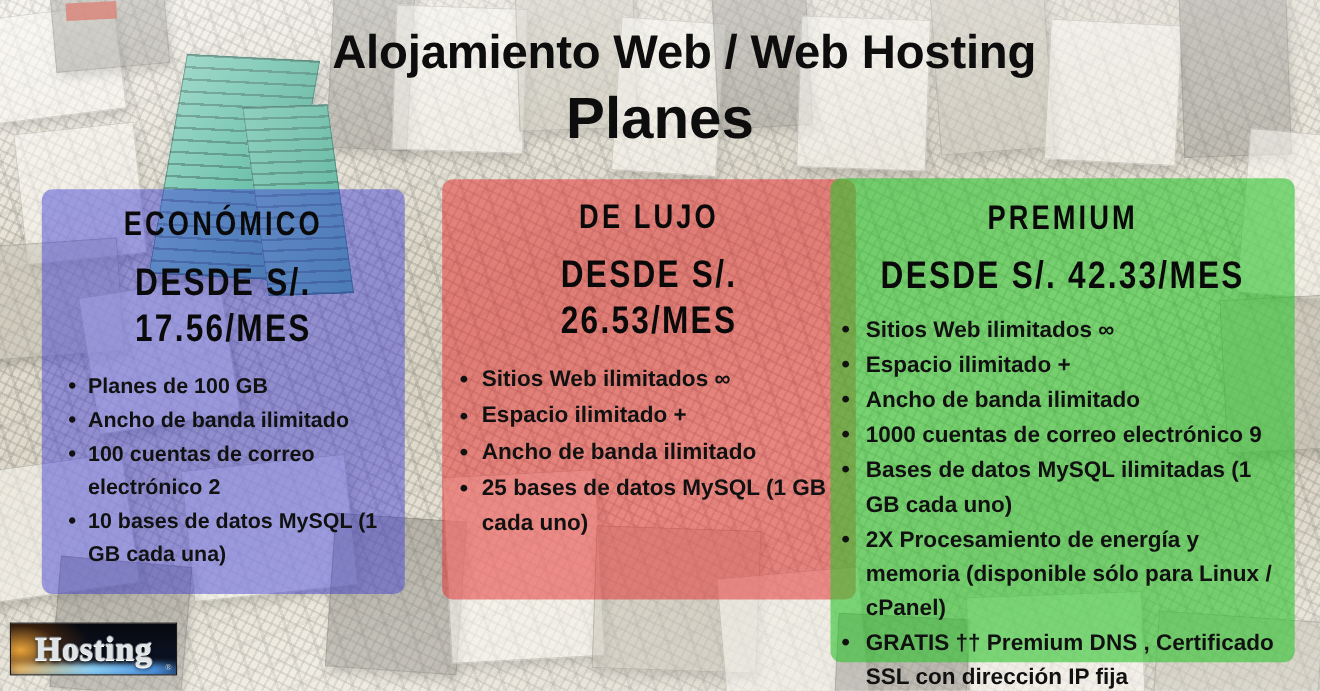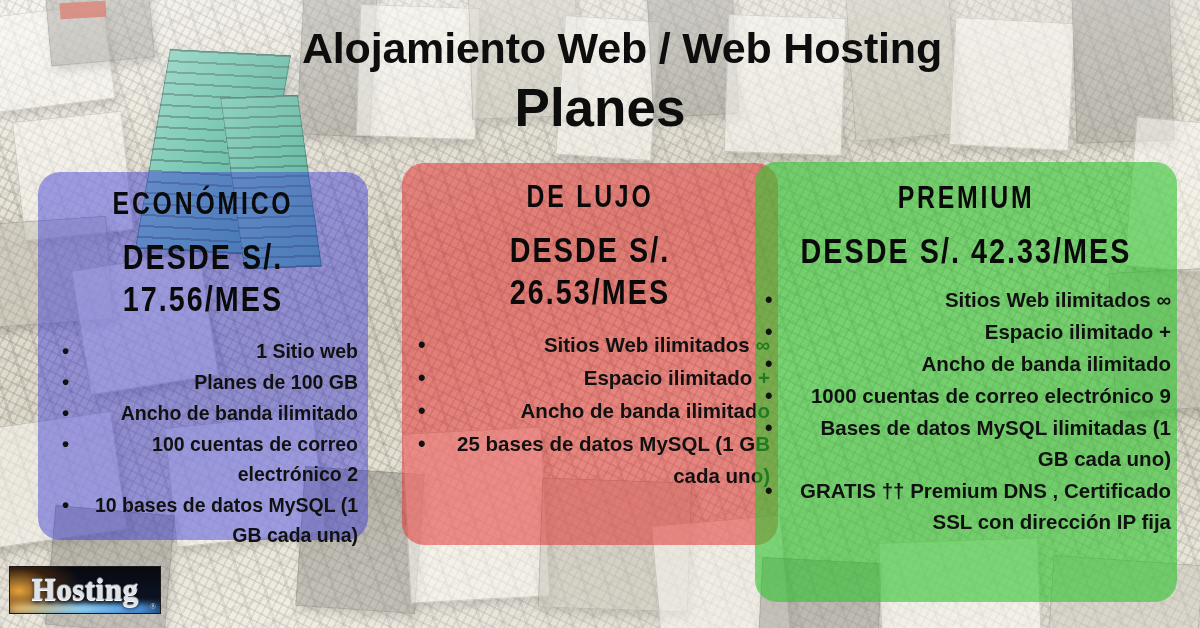--- a/index.html
+++ b/index.html
@@ -96,21 +96,21 @@
     font-weight:700;
     font-size:53px;
     line-height:60px;
     color:#0d0d0d;
     margin-top:4px;
   }
 
   
   .card {
     position:absolute;
-    border-radius:22px;
+    border-radius:10px;
     z-index:5;
     padding:0;
   }
   .card .ctitle {
     text-align:center;
     font-family:"Liberation Sans Narrow","Liberation Sans", sans-serif;
     font-weight:700;
     color:#0a0a0a;
     letter-spacing:3.5px;
     transform:scaleX(0.80);
@@ -127,21 +127,20 @@
   }
   .card ul {
     list-style:none;
     margin:0;
   }
   .card ul li {
     position:relative;
     font-family:"Liberation Sans", sans-serif;
     font-weight:700;
     color:#111111;
-    text-align:right;
   }
   .card ul li .bullet {
     position:absolute;
     left:0; top:0;
   }
 
   
   #card-economico {
     left:38px; top:172px; width:330px; height:368px;
     background:rgba(62,62,214,0.47);
@@ -256,21 +255,20 @@
 
   <div id="headline">
     <div class="l1">Alojamiento Web / Web Hosting</div>
     <div class="l2">Planes</div>
   </div>
 
   <div class="card" id="card-economico">
     <div class="ctitle">ECONÓMICO</div>
     <div class="cprice">DESDE S/. 17.56/MES</div>
     <ul>
-      <li><span class="bullet"></span><span>1 Sitio web</span></li>
       <li><span class="bullet"></span><span>Planes de 100 GB</span></li>
       <li><span class="bullet"></span><span>Ancho de banda ilimitado</span></li>
       <li><span class="bullet"></span><span>100 cuentas de correo electrónico 2</span></li>
       <li><span class="bullet"></span><span>10 bases de datos MySQL (1 GB cada una)</span></li>
     </ul>
   </div>
 
   <div class="card" id="card-lujo">
     <div class="ctitle">DE LUJO</div>
     <div class="cprice">DESDE S/. 26.53/MES</div>
@@ -284,20 +282,21 @@
 
   <div class="card" id="card-premium">
     <div class="ctitle">PREMIUM</div>
     <div class="cprice">DESDE S/. 42.33/MES</div>
     <ul>
       <li><span class="bullet"></span><span>Sitios Web ilimitados ∞</span></li>
       <li><span class="bullet"></span><span>Espacio ilimitado +</span></li>
       <li><span class="bullet"></span><span>Ancho de banda ilimitado</span></li>
       <li><span class="bullet"></span><span>1000 cuentas de correo electrónico 9</span></li>
       <li><span class="bullet"></span><span>Bases de datos MySQL ilimitadas (1 GB cada uno)</span></li>
+      <li><span class="bullet"></span><span>2X Procesamiento de energía y memoria (disponible sólo para Linux / cPanel)</span></li>
       <li><span class="bullet"></span><span>GRATIS †† Premium DNS , Certificado SSL con dirección IP fija</span></li>
     </ul>
   </div>
 
   <div id="logo">
     <div class="glow"></div>
     <div class="word">Hosting</div>
     <div class="tm">®</div>
   </div>
 

